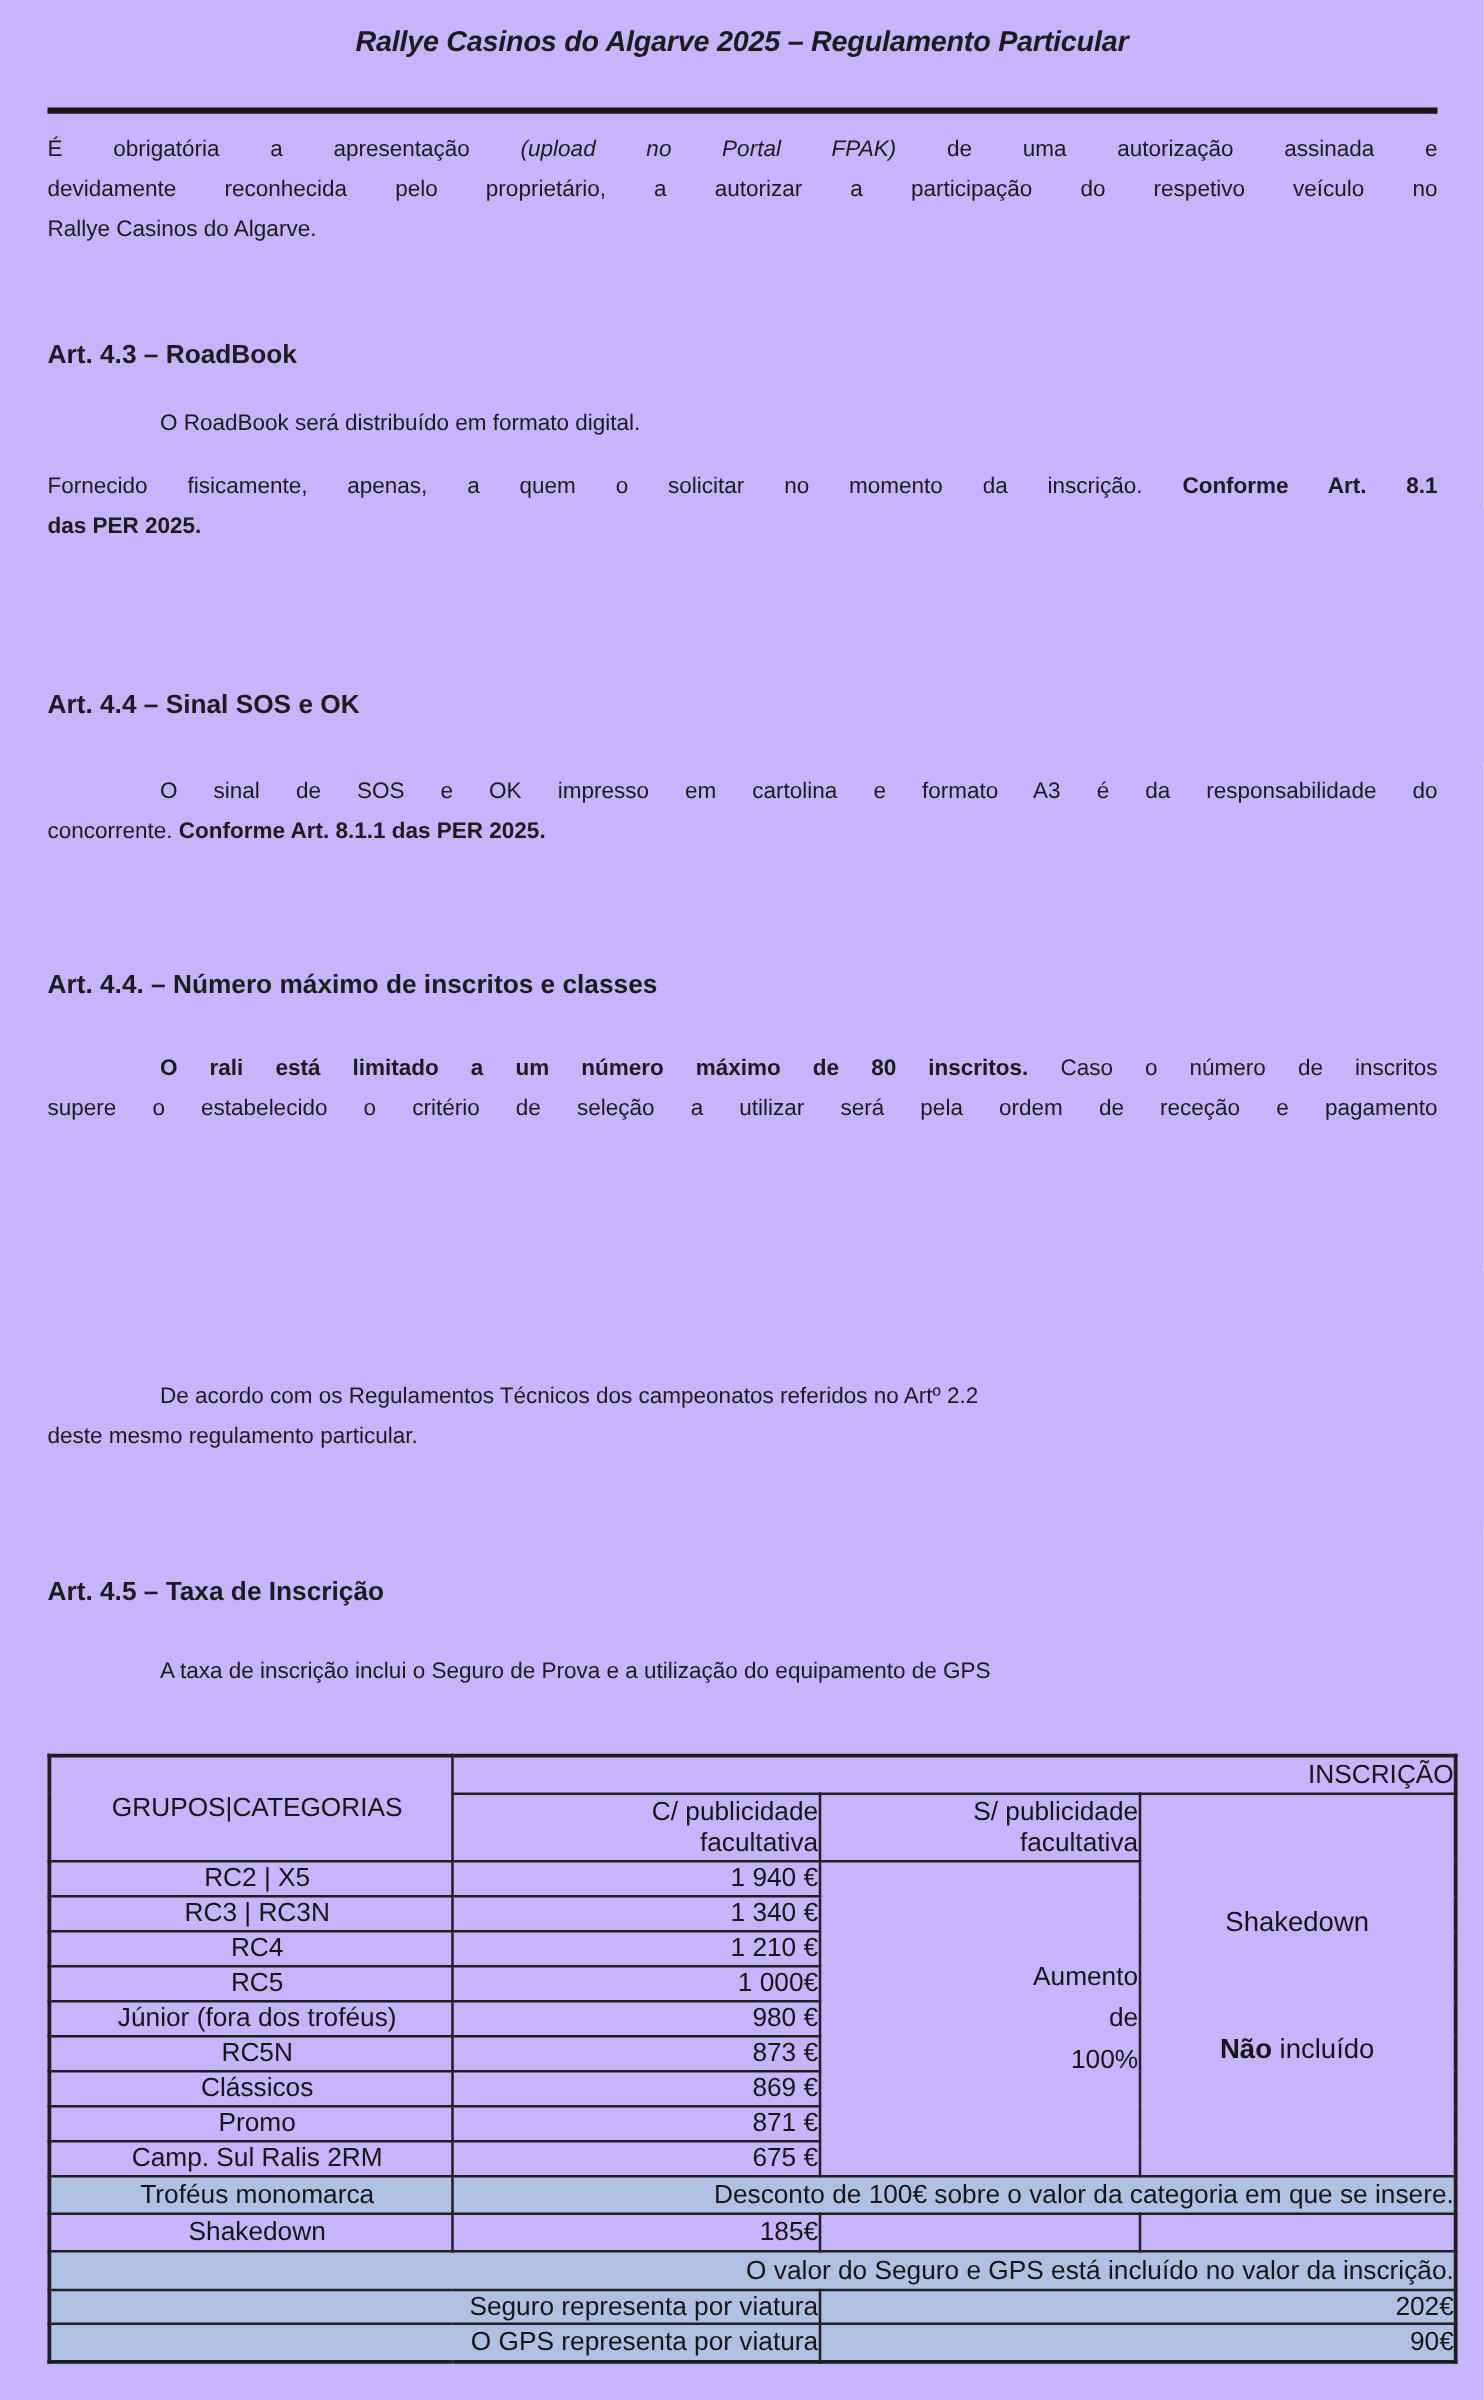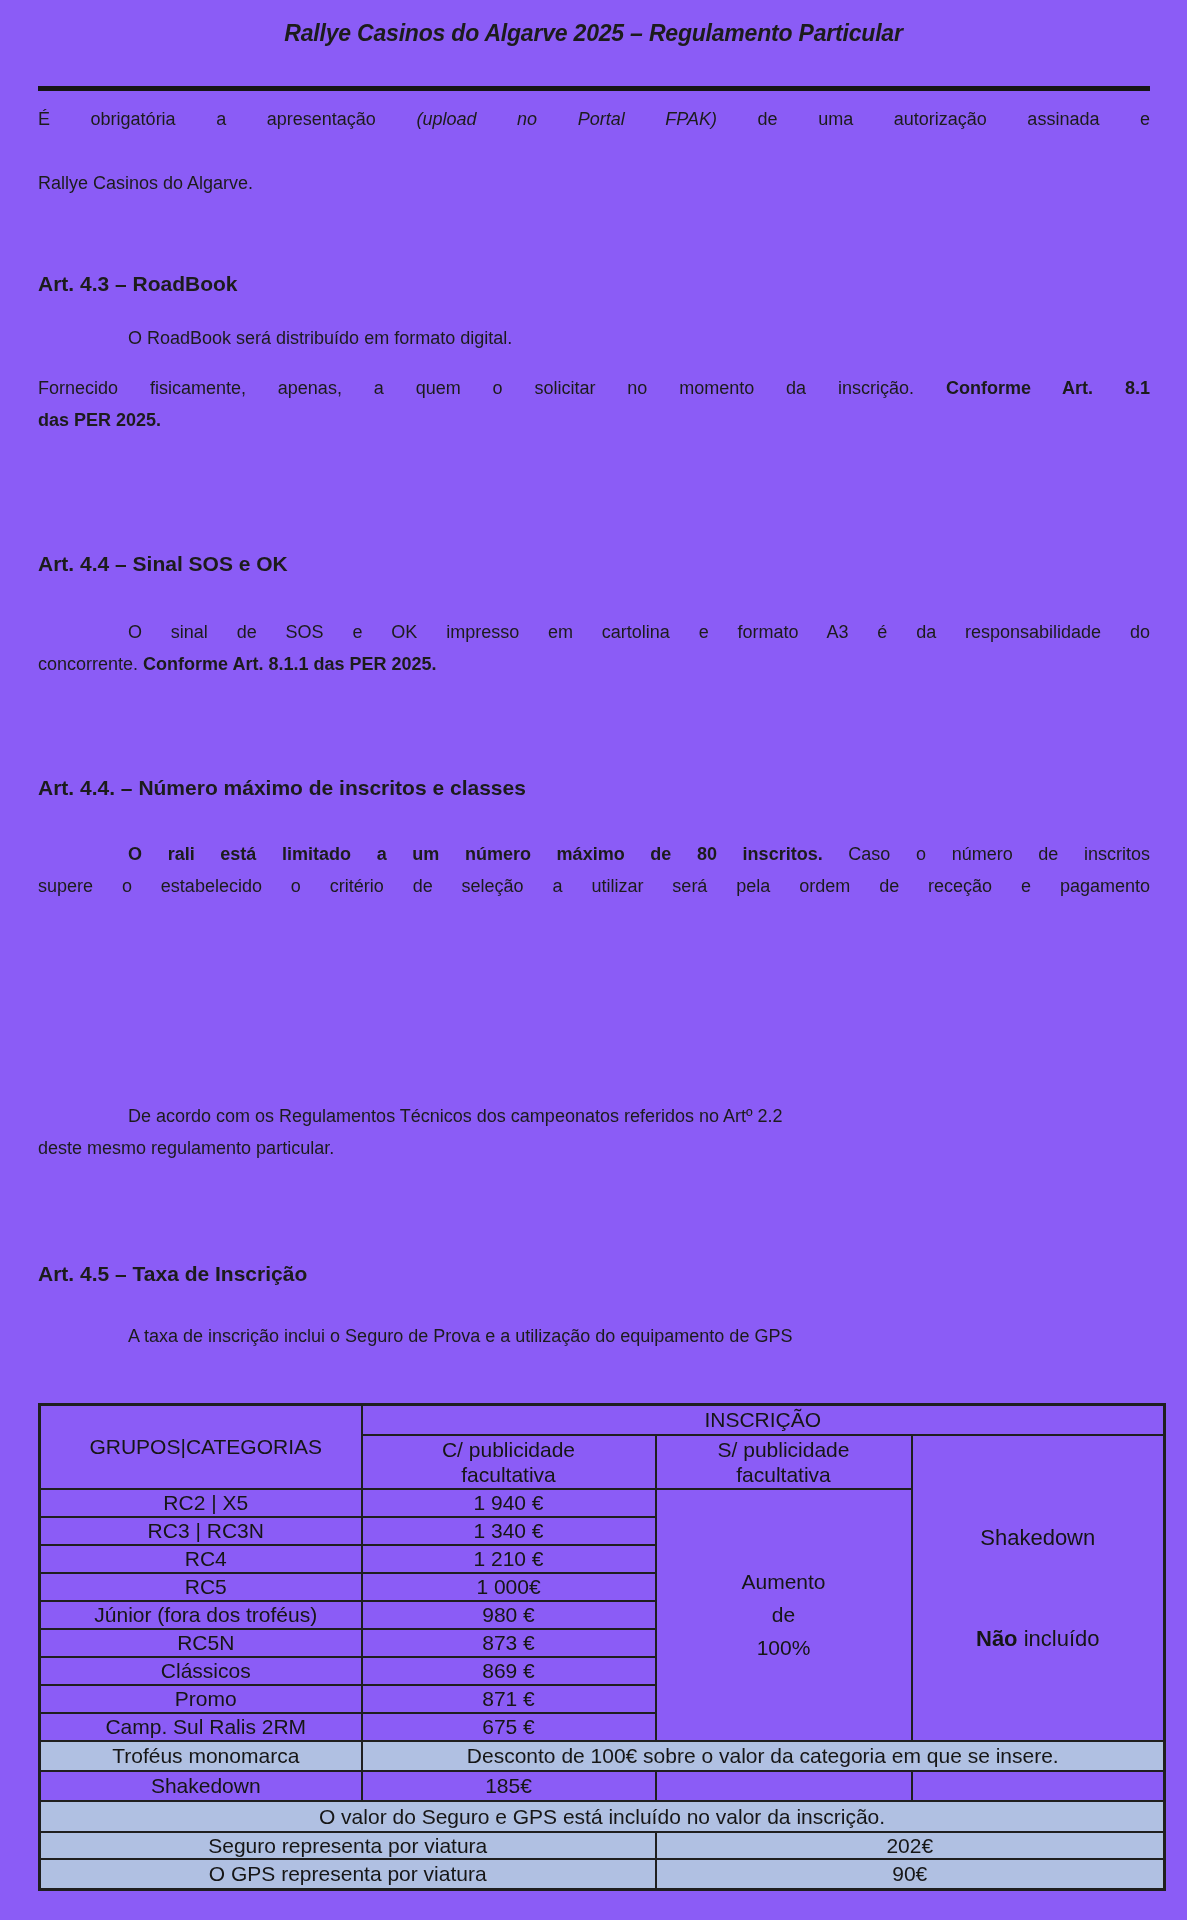--- a/index.html
+++ b/index.html
@@ -2,21 +2,21 @@
 <html><head>
 <meta charset="utf-8">
 <style>
   * { margin:0; padding:0; box-sizing:border-box; }
   html,body { background:#ffffff; }
   body {
     width:1187px; height:1920px;
     font-family:"Liberation Sans", sans-serif;
     color:#1c1c1c;
   }
-  .page { position:relative; width:1187px; height:1920px; background:#8b5cf6; overflow:hidden; }
+  .page { position:relative; width:1187px; height:1920px; background:#c4b5fd; overflow:hidden; }
 
   .doc-title {
     position:absolute; top:20px; left:0; width:100%;
     text-align:center; font-size:23px; font-weight:bold; font-style:italic;
     letter-spacing:-0.2px;
   }
   .title-rule {
     position:absolute; top:86px; left:38px; width:1112px; height:5px;
     background:#161616;
   }
@@ -35,40 +35,41 @@
   .it { font-style:italic; }
 
   table.fee-table {
     position:absolute; top:1403px; left:38px; width:1125px;
     border-collapse:collapse; table-layout:fixed;
     font-size:21px; color:#161616;
     border:3px solid #1f1f1f;
   }
   .fee-table td {
     border:2px solid #1f1f1f;
-    text-align:center; vertical-align:middle;
+    text-align:right; vertical-align:middle;
     line-height:25px; padding:0;
     overflow:hidden;
   }
   .fee-table td.cat { text-align:center; padding-left:10px; }
   .blue { background:#b0c0e2; }
   .hdr2 span { display:block; }
   .aumento span { display:block; line-height:33px; }
   .sd-cell { font-size:22px; }
   .sd-inner { display:flex; flex-direction:column; align-items:center; justify-content:center; gap:76px; }
 </style>
 </head>
 <body>
 
 <div class="page">
 
   <div class="doc-title">Rallye Casinos do Algarve 2025 – Regulamento Particular</div>
   <div class="title-rule"></div>
 
   <div class="line j" style="top:103px"><span>É obrigatória a apresentação </span><span class="it">(upload no Portal FPAK)</span><span> de uma autorização assinada e</span></div>
+  <div class="line j" style="top:135px"><span>devidamente reconhecida pelo proprietário, a autorizar a participação do respetivo veículo no</span></div>
   <div class="line" style="top:167px"><span>Rallye Casinos do Algarve.</span></div>
 
   <div class="heading" style="top:268px">Art. 4.3 – RoadBook</div>
   <div class="line ind" style="top:322px"><span>O RoadBook será distribuído em formato digital.</span></div>
   <div class="line j" style="top:372px"><span>Fornecido fisicamente, apenas, a quem o solicitar no momento da inscrição. </span><span class="b">Conforme Art. 8.1</span></div>
   <div class="line b" style="top:404px"><span>das PER 2025.</span></div>
 
   <div class="heading" style="top:548px">Art. 4.4 – Sinal SOS e OK</div>
   <div class="line j ind" style="top:616px"><span>O sinal de SOS e OK impresso em cartolina e formato A3 é da responsabilidade do</span></div>
   <div class="line" style="top:648px"><span>concorrente. </span><span class="b">Conforme Art. 8.1.1 das PER 2025.</span></div>

